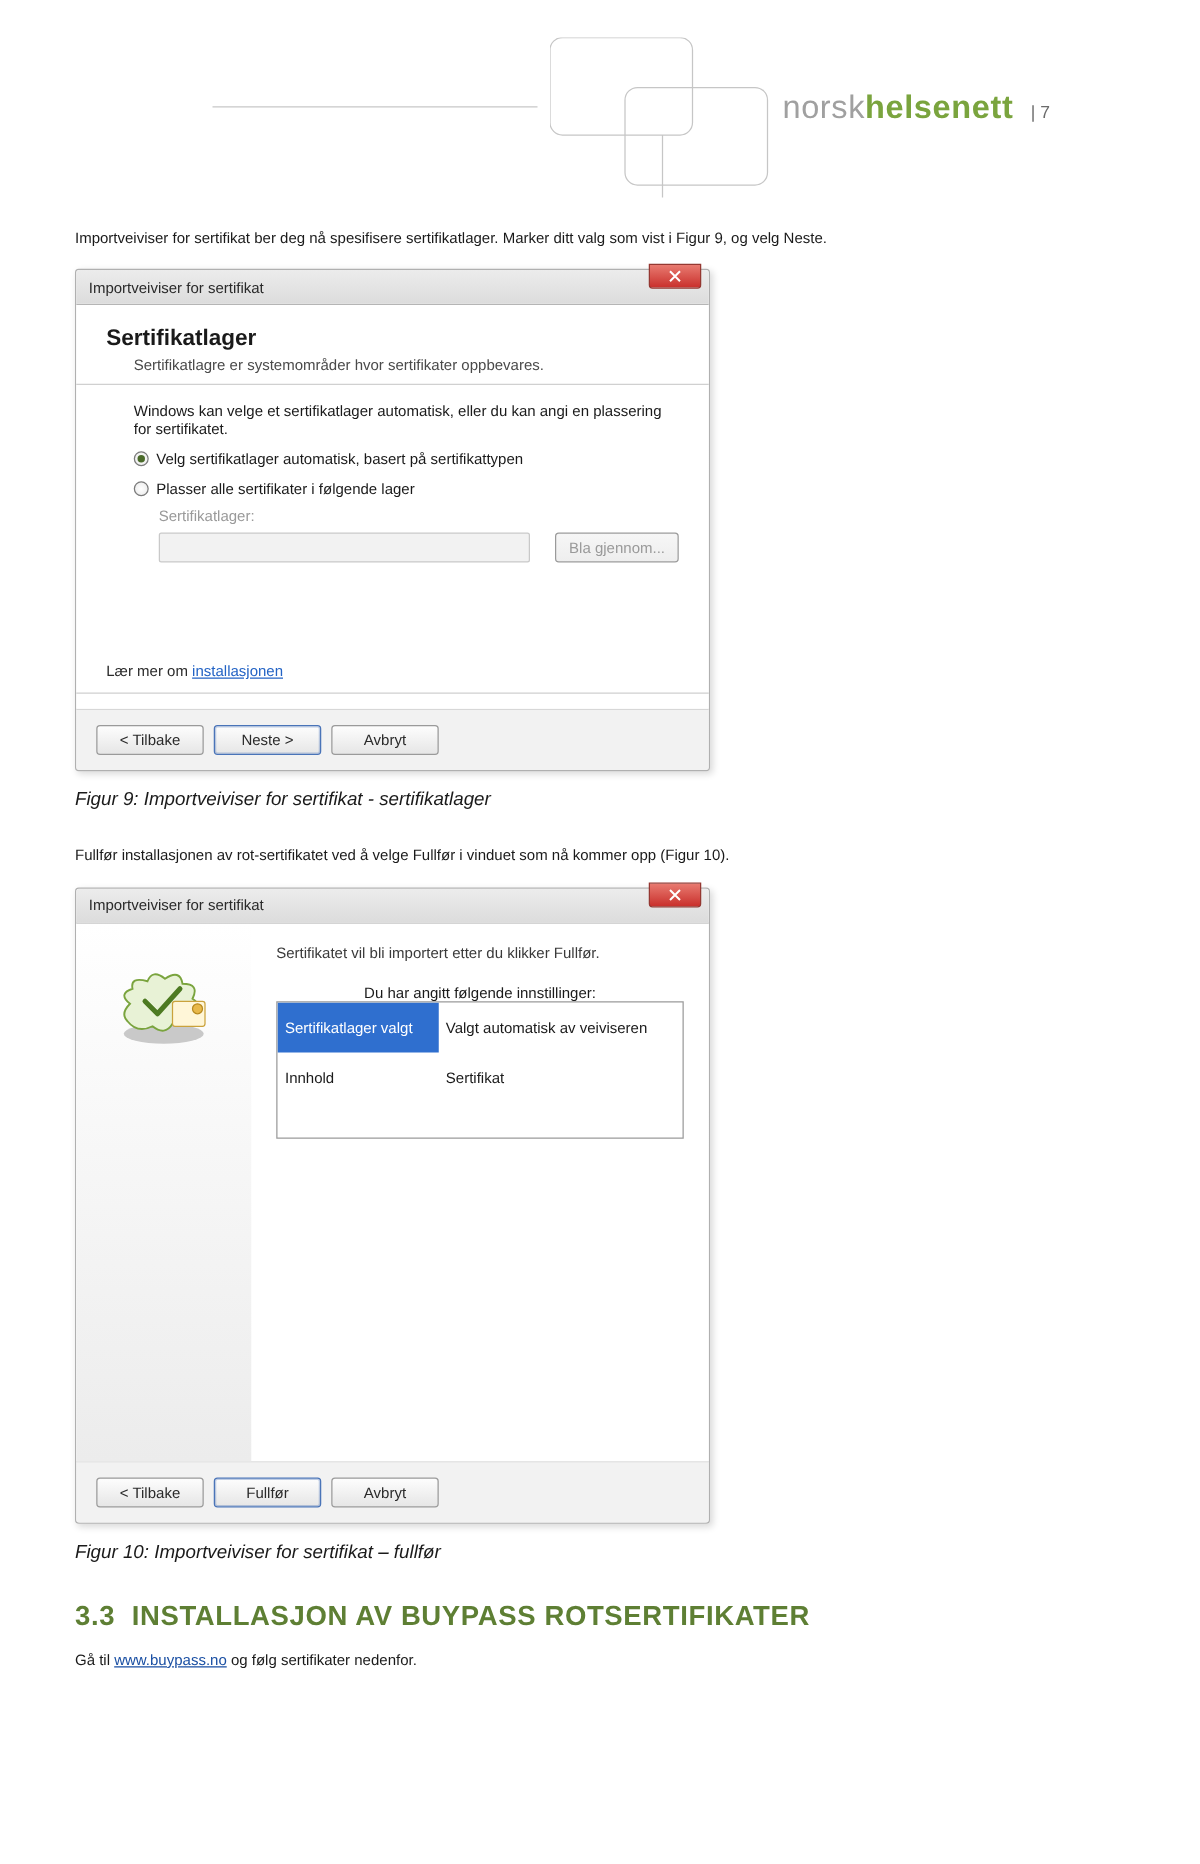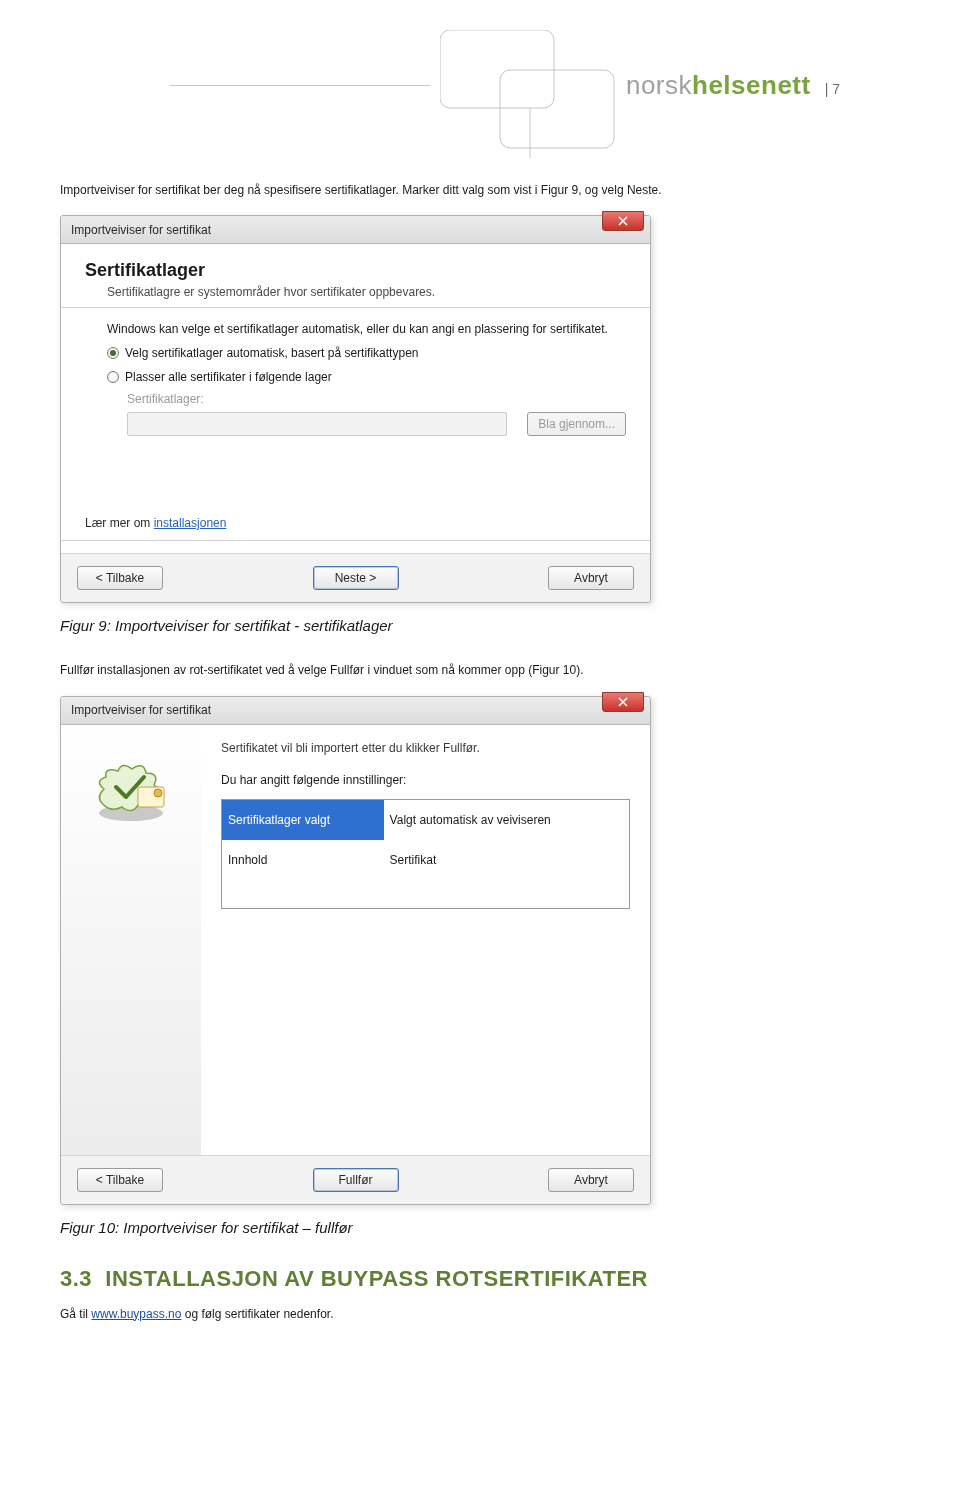--- a/index.html
+++ b/index.html
@@ -47,21 +47,21 @@
   .brand-helse { color: #7aa43e; font-size: 26px; font-weight: bold; letter-spacing: 0.5px; text-align: right; }
   .brand-page { color: #6b6b6b; font-size: 14px; }
 
   .body-text { font-size: 12px; line-height: 1.45; margin: 12px 0 16px 0; }
   .caption { font-style: italic; font-size: 15px; margin: 14px 0 28px 0; }
   .section-title { color: #5e7f34; font-size: 22px; font-weight: 600; margin: 30px 0 14px 0; letter-spacing: 0.5px; }
   .link { color: #1a4fa3; text-decoration: underline; }
 
   
   .dialog {
-    width: 591px;
+    width: 508px;
     background: linear-gradient(#fdfdfd,#f3f3f3);
     border: 1px solid #b0b0b0;
     border-radius: 3px;
     box-shadow: 2px 2px 6px rgba(0,0,0,.15);
     margin: 10px 0 6px 0;
     font-size: 12px;
     font-family: "Segoe UI", Tahoma, sans-serif;
   }
   .titlebar {
     height: 28px;
@@ -118,41 +118,41 @@
     font-size: 12px;
     color: #2a2a2a;
     padding: 0 10px;
   }
   .btn.default { border: 1px solid #4a74b8; box-shadow: 0 0 0 1px rgba(74,116,184,0.35) inset; }
   .btn.small { min-width: 90px; }
   .btn[disabled] { color: #9a9a9a; background: linear-gradient(#f6f6f6,#eee); }
   .learn-more { color: #2a2a2a; margin-top: 80px; }
   .learn-link { color: #2363c5; }
   .button-bar {
-    display: flex; justify-content: space-between; gap: 8px;
+    display: flex; justify-content: flex-start; gap: 8px;
     padding: 12px 16px;
     background: #f2f2f2;
     border-top: 1px solid #d7d7d7;
     border-radius: 0 0 3px 3px;
   }
 
   
   .dlg2 .dlg-body { padding: 0; display: flex; min-height: 430px; background: #fff; }
   .dlg2 .left-art {
     width: 140px;
     background: linear-gradient(#fff,#ececec);
     display: flex;
     align-items: flex-start;
     justify-content: center;
     padding-top: 28px;
   }
   .dlg2 .right-col { flex: 1; padding: 16px 20px 8px 20px; display: flex; flex-direction: column; }
   .dlg2 .big-title { color: #1f3b63; font-weight: bold; font-size: 17px; line-height: 1.25; margin-bottom: 14px; }
   .dlg2 .info { color: #3a3a3a; font-size: 12px; margin-bottom: 18px; }
-  .dlg2 .list-label { font-size: 12px; margin-bottom: 12px; }
+  .dlg2 .list-label { font-size: 12px; margin-bottom: 0; text-align: center; }
   .settings-table {
     width: 100%;
     border: 1px solid #9a9a9a;
     border-collapse: collapse;
     font-size: 12px;
     height: 110px;
     display: block;
     overflow: auto;
     background: #fff;
   }

